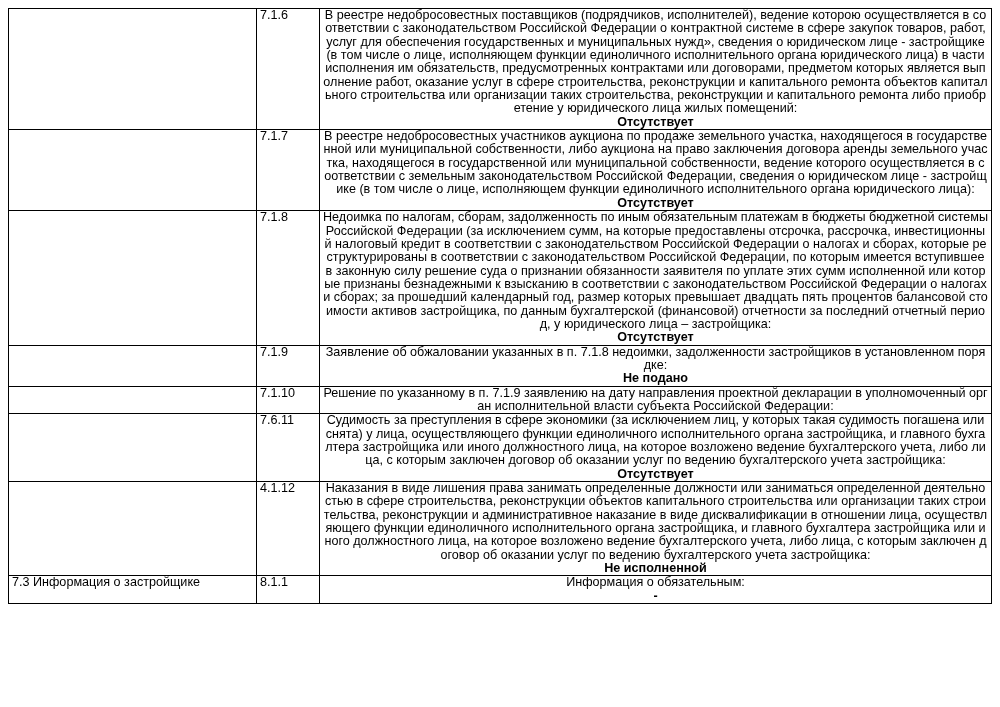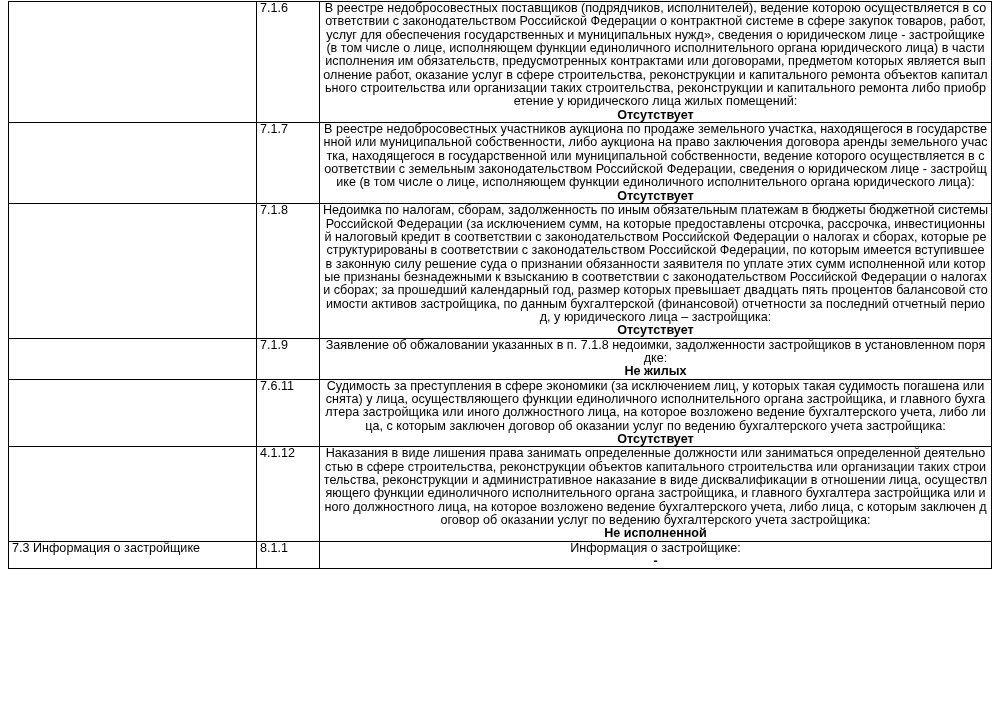--- a/index.html
+++ b/index.html
@@ -13,21 +13,21 @@
     position: relative;
     width: 1000px;
     height: 707px;
     background: #ffffff;
     overflow: hidden;
   }
   table.decl {
     border-collapse: collapse;
     table-layout: fixed;
     width: 984px;
-    margin: 1px 8px 0 8px;
+    margin: 8px 8px 0 8px;
   }
   table.decl td {
     border: 1.6px solid #000000;
     padding: 0 3px;
     vertical-align: top;
     font-size: 12.6px;
     line-height: 13.35px;
     overflow: hidden;
   }
   td.c-empty {
@@ -80,21 +80,29 @@
     <td class="c-text">
       <div>Недоимка по налогам, сборам, задолженность по иным обязательным платежам в бюджеты бюджетной системы Российской Федерации (за исключением сумм, на которые предоставлены отсрочка, рассрочка, инвестиционный налоговый кредит в соответствии с законодательством Российской Федерации о налогах и сборах, которые реструктурированы в соответствии с законодательством Российской Федерации, по которым имеется вступившее в законную силу решение суда о признании обязанности заявителя по уплате этих сумм исполненной или которые признаны безнадежными к взысканию в соответствии с законодательством Российской Федерации о налогах и сборах; за прошедший календарный год, размер которых превышает двадцать пять процентов балансовой стоимости активов застройщика, по данным бухгалтерской (финансовой) отчетности за последний отчетный период, у юридического лица – застройщика:</div>
       <div class="answer">Отсутствует</div>
     </td>
   </tr>
         <tr>
     <td class="c-empty"></td>
     <td class="c-num">7.1.9</td>
     <td class="c-text">
       <div>Заявление об обжаловании указанных в п. 7.1.8 недоимки, задолженности застройщиков в установленном порядке:</div>
-      <div class="answer">Не жилых</div>
+      <div class="answer">Не подано</div>
+    </td>
+  </tr>
+        <tr>
+    <td class="c-empty"></td>
+    <td class="c-num">7.1.10</td>
+    <td class="c-text">
+      <div>Решение по указанному в п. 7.1.9 заявлению на дату направления проектной декларации в уполномоченный орган исполнительной власти субъекта Российской Федерации:</div>
+      <div class="answer"></div>
     </td>
   </tr>
         <tr>
     <td class="c-empty"></td>
     <td class="c-num">7.6.11</td>
     <td class="c-text">
       <div>Судимость за преступления в сфере экономики (за исключением лиц, у которых такая судимость погашена или снята) у лица, осуществляющего функции единоличного исполнительного органа застройщика, и главного бухгалтера застройщика или иного должностного лица, на которое возложено ведение бухгалтерского учета, либо лица, с которым заключен договор об оказании услуг по ведению бухгалтерского учета застройщика:</div>
       <div class="answer">Отсутствует</div>
     </td>
   </tr>
@@ -103,19 +111,19 @@
     <td class="c-num">4.1.12</td>
     <td class="c-text">
       <div>Наказания в виде лишения права занимать определенные должности или заниматься определенной деятельностью в сфере строительства, реконструкции объектов капитального строительства или организации таких строительства, реконструкции и административное наказание в виде дисквалификации в отношении лица, осуществляющего функции единоличного исполнительного органа застройщика, и главного бухгалтера застройщика или иного должностного лица, на которое возложено ведение бухгалтерского учета, либо лица, с которым заключен договор об оказании услуг по ведению бухгалтерского учета застройщика:</div>
       <div class="answer">Не исполненной</div>
     </td>
   </tr>
         <tr>
           <td class="c-empty c-label">7.3 Информация о застройщике</td>
           <td class="c-num">8.1.1</td>
           <td class="c-text">
-            <div>Информация о застройщике:</div>
+            <div>Информация о обязательным:</div>
             <div class="answer">-</div>
           </td>
         </tr>
       </tbody>
   </table>
 </div>
 
 </body></html>

